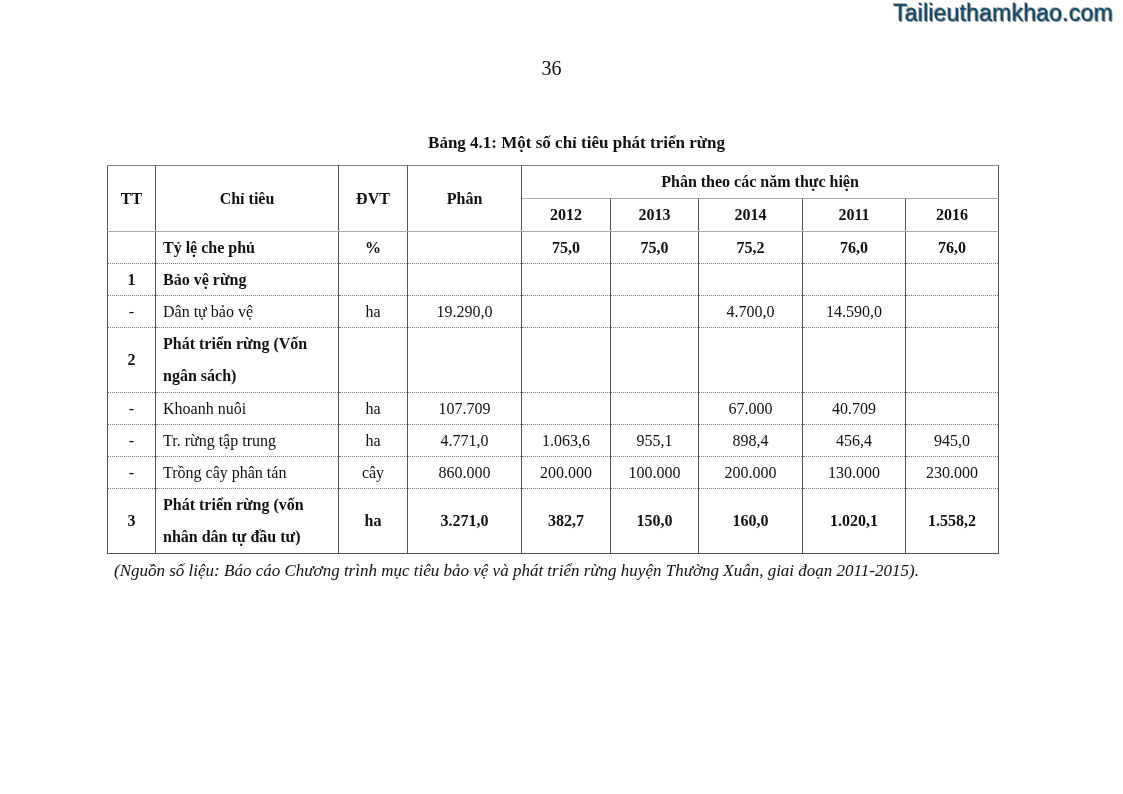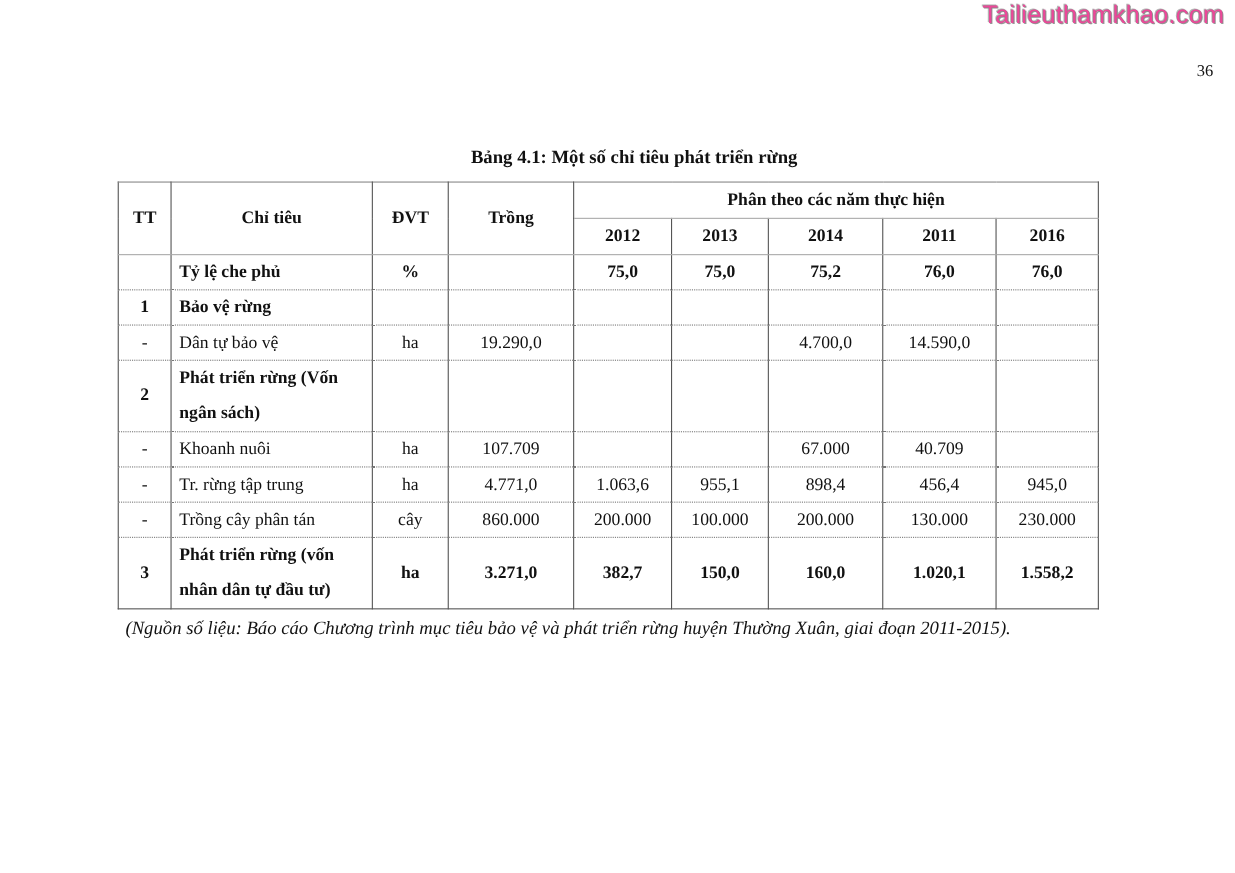--- a/index.html
+++ b/index.html
@@ -1,21 +1,21 @@
 <!DOCTYPE html>
 <html><head>
   <meta charset="utf-8">
   <style>
     html, body { margin: 0; padding: 0; background: #ffffff; }
     body { width: 1123px; height: 794px; position: relative; overflow: hidden;
            font-family: "Liberation Serif", "DejaVu Serif", serif; color: #111; }
     .watermark { position: absolute; right: 10px; top: 0px; font-family: "Liberation Sans", "DejaVu Sans", sans-serif;
-                 font-size: 23px; color: #ec4899; letter-spacing: 0.2px;
+                 font-size: 23px; color: #0c4a6e; letter-spacing: 0.2px;
                  text-shadow: 0 0 1px #777, 1px 1px 0 #999, -1px -1px 0 #bbb; }
-    .page-number { position: absolute; left: 0; width: 1103px; top: 57px; text-align: right; font-size: 15px; }
+    .page-number { position: absolute; left: 0; width: 1103px; top: 57px; text-align: center; font-size: 20px; }
     .table-title { position: absolute; left: 0; width: 1153px; top: 133px; text-align: center; font-size: 17px; font-weight: bold; }
     table.data { position: absolute; left: 107px; top: 165px; border-collapse: collapse; table-layout: fixed; width: 891px; font-size: 16px; }
     table.data td, table.data th { border-left: 1px solid #555; border-right: 1px solid #555; border-top: 1px dotted #777; border-bottom: 1px dotted #777;
                  padding: 0 4px; height: 31px; text-align: center; vertical-align: middle; font-weight: normal; }
     table.data thead th { font-weight: bold; border-top: 1.5px solid #888; border-bottom: 1.5px solid #aaa; }
     table.data tr.bold td { font-weight: bold; }
     table.data td.left { text-align: left; padding-left: 7px; }
     table.data tr.two-line td { height: 63px; line-height: 32px; }
     table.data tr.last td { border-bottom: 1px solid #555; }
     table.data tr.first td { border-top: 1.5px solid #aaa; }
@@ -38,21 +38,21 @@
       <col style="width:88px">
       <col style="width:104px">
       <col style="width:103px">
       <col style="width:93px">
   </colgroup>
   <thead>
     <tr style="height:33px">
       <th rowspan="2">TT</th>
       <th rowspan="2">Chỉ tiêu</th>
       <th rowspan="2">ĐVT</th>
-      <th rowspan="2">Trồng</th>
+      <th rowspan="2">Phân</th>
       <th colspan="5">Phân theo các năm thực hiện</th>
     </tr>
     <tr style="height:33px">
       <th>2012</th>
       <th>2013</th>
       <th>2014</th>
       <th>2011</th>
       <th>2016</th>
     </tr>
   </thead>

